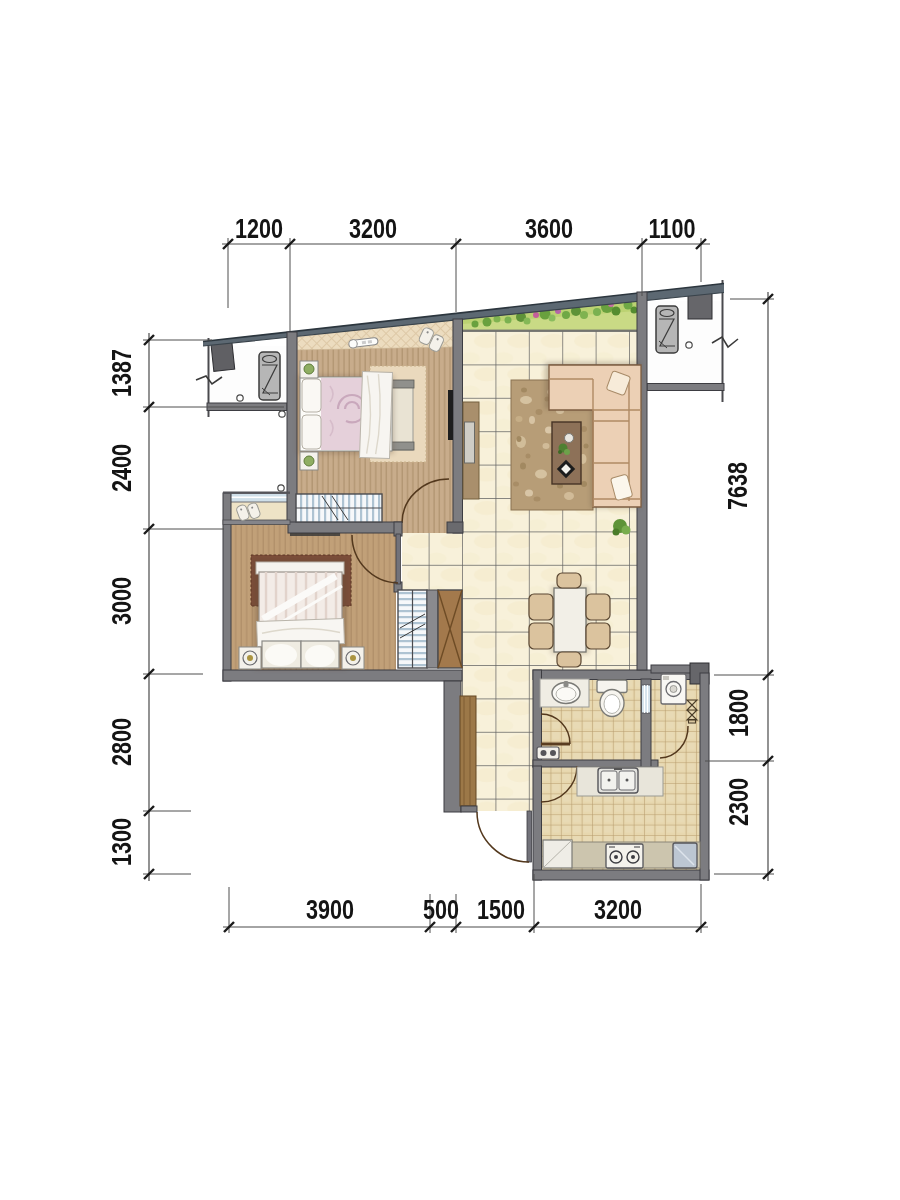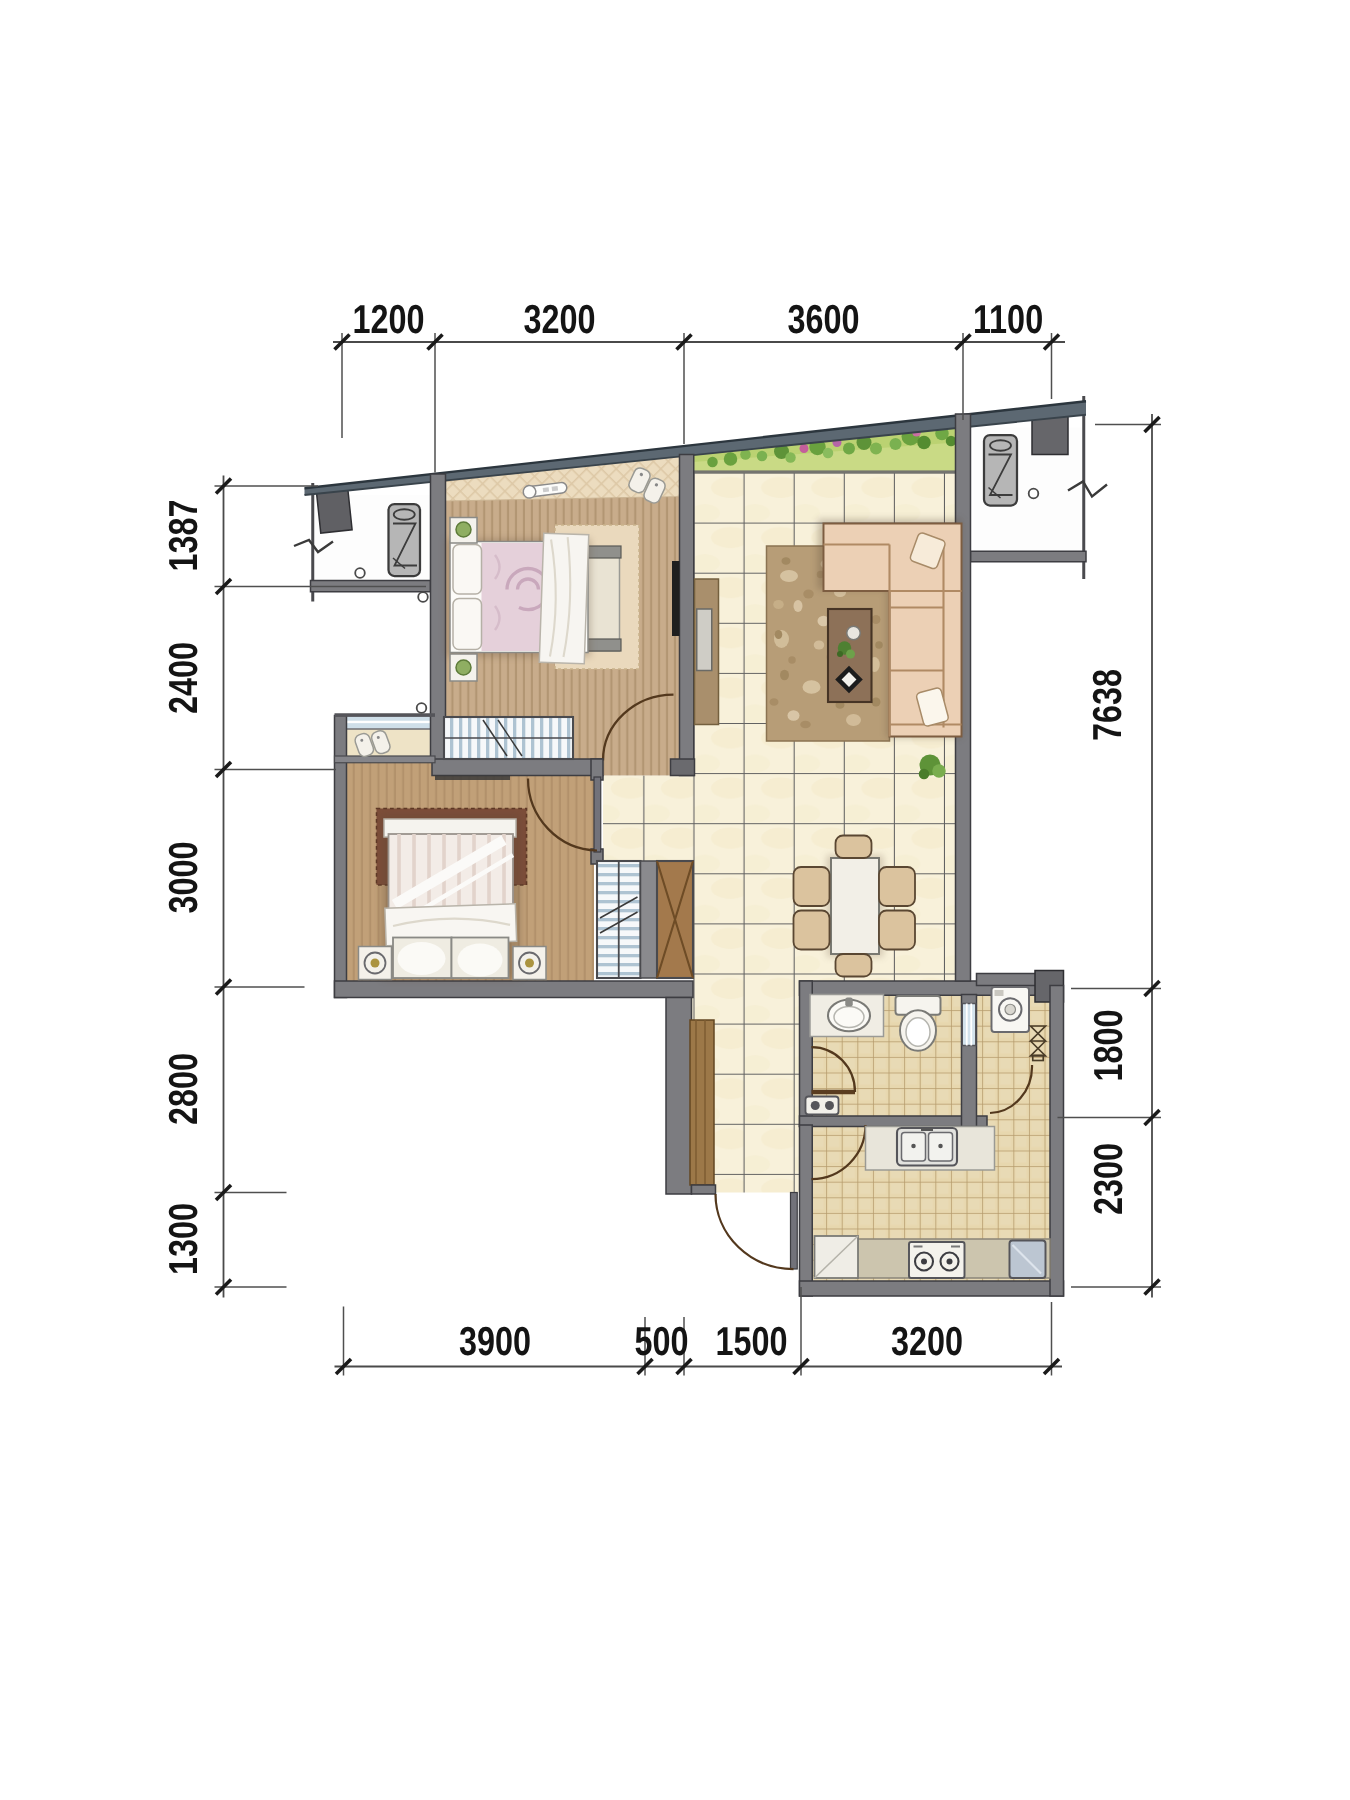--- a/index.html
+++ b/index.html
@@ -1,16 +1,16 @@
 <!DOCTYPE html>
 <html><head>
 <meta charset="utf-8">
 <style>
 html,body{margin:0;padding:0;background:#fff;}
-#stage{position:relative;width:900px;height:944px;background:#ffffff;overflow:hidden;font-family:"Liberation Sans",sans-serif;}
+#stage{position:relative;width:900px;height:944px;background:#ffffff;overflow:hidden;font-family:"Liberation Sans",sans-serif;margin-top:16px;}
 text{font-family:"Liberation Sans",sans-serif;fill:#141414;}
 .dim{font-size:27px;font-weight:bold;letter-spacing:0px;}
 .wall{fill:#7c7c80;stroke:#3d3d42;stroke-width:1;}
 .thin{stroke:#4a4a4e;stroke-width:2;}
 .dl{stroke:#4a4a4a;stroke-width:1.2;}
 .tick{stroke:#1a1a1a;stroke-width:2.4;}
 .ext{stroke:#4f4f4f;stroke-width:1;}
 .door{stroke:#53381d;stroke-width:1.5;fill:none;}
 </style>
 </head>

